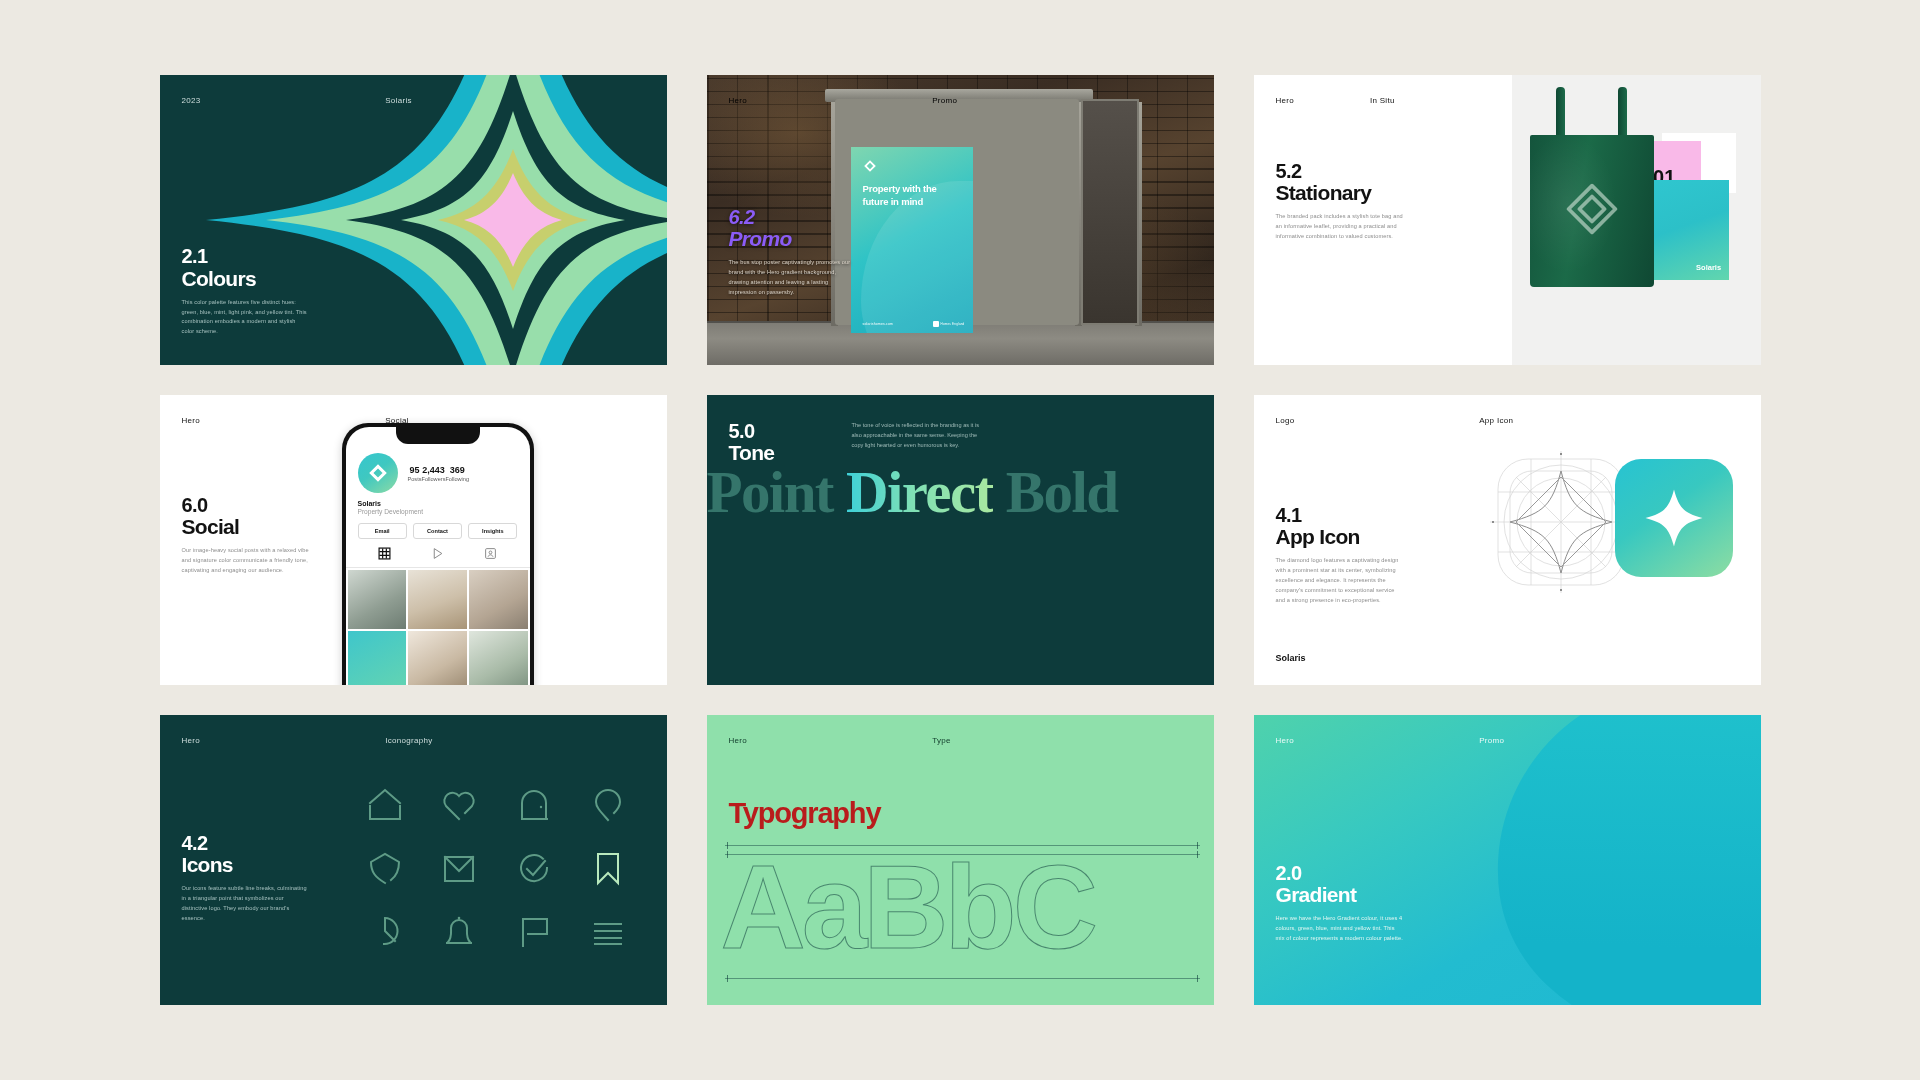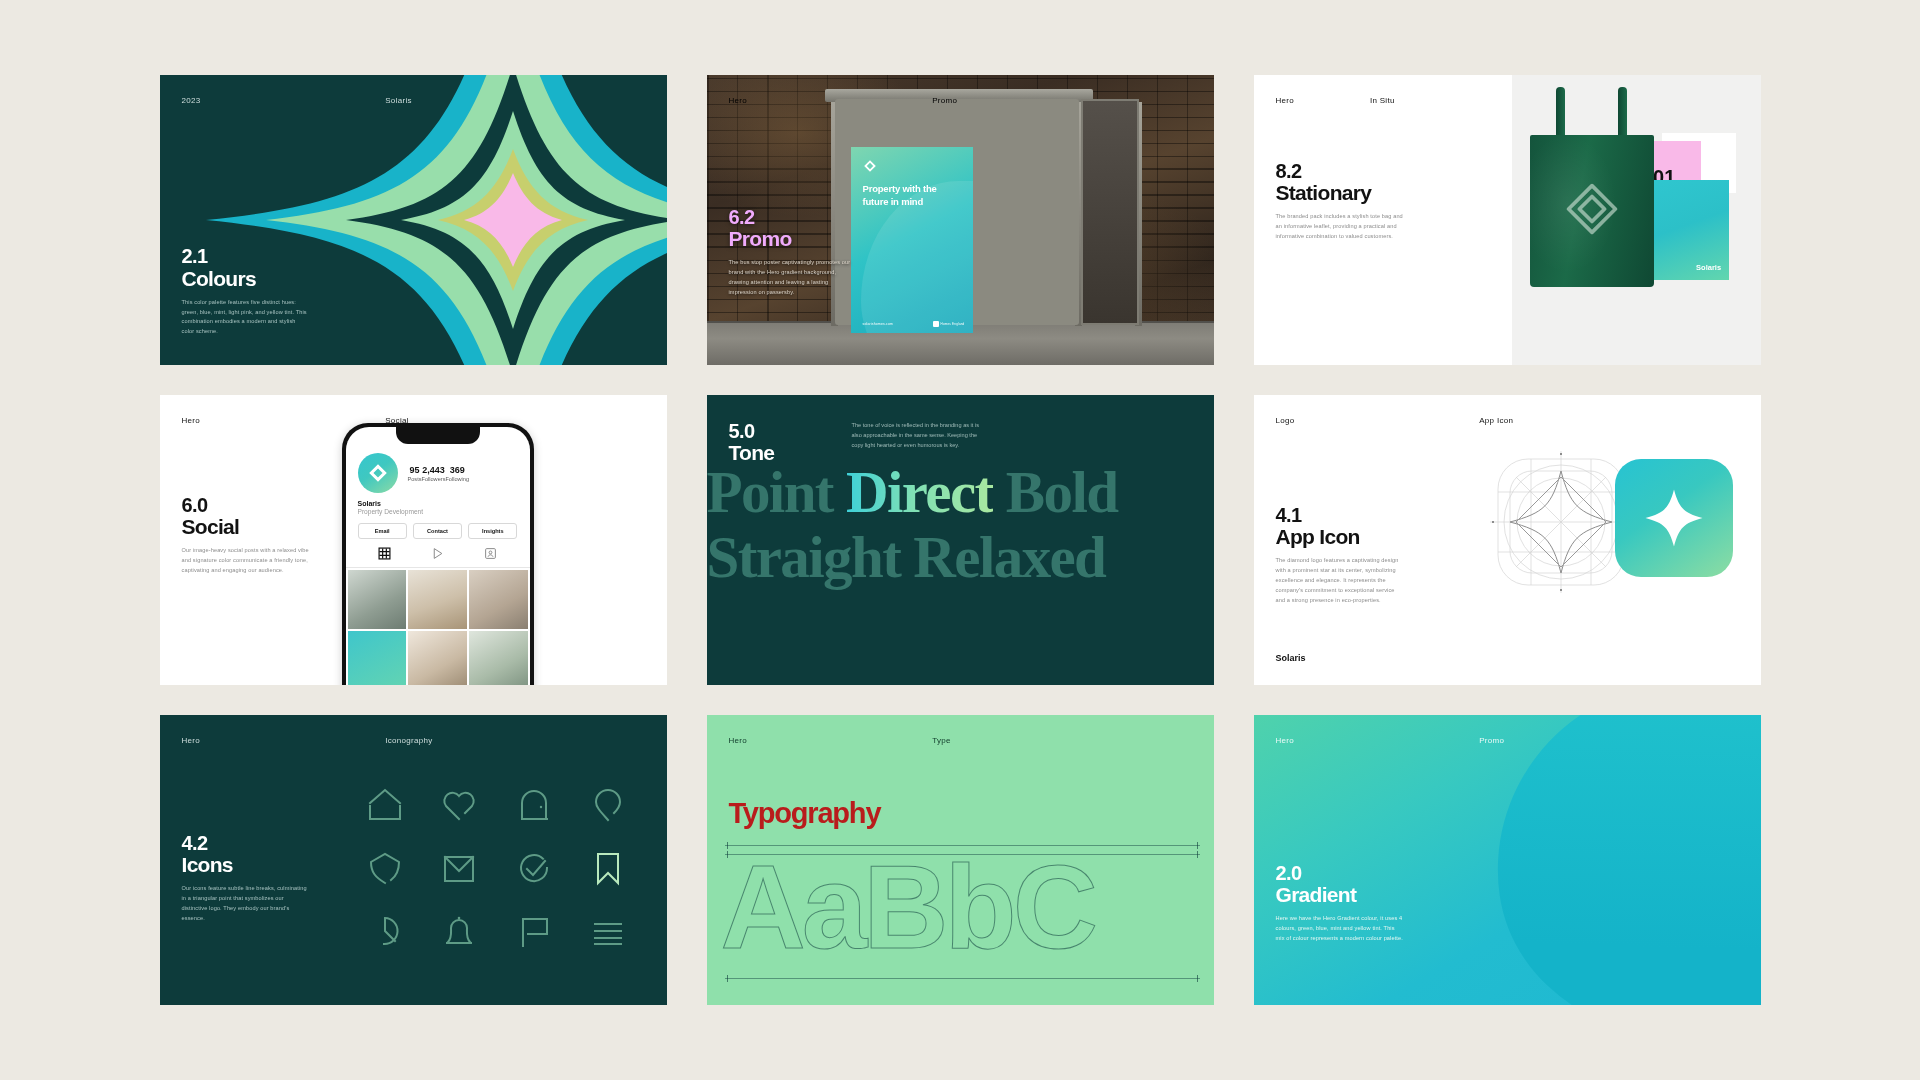--- a/index.html
+++ b/index.html
@@ -132,21 +132,21 @@
   .shelter-right {
     position:absolute; top: 24px; left: 374px; width: 58px; height: 226px;
     background: linear-gradient(180deg,#55504a,#3a352f);
     border: 2px solid #7e7c73;
   }
   .shelter-post {
     position:absolute; top:27px; width:7px; height:224px;
     background: linear-gradient(180deg,#a6a49a,#6d6b63);
   }
   #c-promo .block { top: 132px; z-index: 8; }
-  #c-promo .num, #c-promo .ttl { color:#f0abfc; text-shadow: 0 1px 4px rgba(0,0,0,.55); }
+  #c-promo .num, #c-promo .ttl { color:#8b5cf6; text-shadow: 0 1px 4px rgba(0,0,0,.55); font-style: italic; }
   #c-promo .desc { color:#ded7cc; text-shadow: 0 1px 3px rgba(0,0,0,.7); }
 
   
   #c-stationary { background: #ffffff; display:flex; }
   #c-stationary .left { width: 51%; position:relative; background:#fff; }
   #c-stationary .right { flex:1; position:relative; background:#f1f1f0; overflow:hidden; }
   #c-stationary .block { top: 86px; }
   .tote { position:absolute; left: 18px; top: 12px; width: 124px; height: 200px; }
   .tote .body {
     position:absolute; bottom:0; left:0; width:124px; height:152px;
@@ -380,21 +380,21 @@
     </div>
   </div>
 
   <div class="card light" id="c-stationary">
     <div class="left">
       <div class="hdr">
         <span class="l">Hero</span>
         <span class="r">In Situ</span>
       </div>
       <div class="block">
-        <div class="num">8.2</div>
+        <div class="num">5.2</div>
         <div class="ttl">Stationary</div>
         <div class="desc">The branded pack includes a stylish tote bag and an informative leaflet, providing a practical and informative combination to valued customers.</div>
       </div>
     </div>
     <div class="right">
       <div class="leaflet-white"></div>
       <div class="leaflet-pink">
         <span>01</span>
       </div>
       <div class="leaflet-teal">
@@ -486,21 +486,20 @@
   </div>
 
   <div class="card dark" id="c-tone">
     <div class="block">
       <div class="num">5.0</div>
       <div class="ttl">Tone</div>
     </div>
     <div class="tone-desc">The tone of voice is reflected in the branding as it is also approachable in the same sense. Keeping the copy light hearted or even humorous is key.</div>
     <div class="tone-lines">
       <div class="row"><span>Point </span><span class="hl">Direct</span><span> Bold</span></div>
-      <div class="row">Straight Relaxed</div>
     </div>
   </div>
 
   <div class="card light" id="c-appicon">
     <div class="hdr">
       <span class="l">Logo</span>
       <span class="r">App Icon</span>
     </div>
     <div class="block">
       <div class="num">4.1</div>

